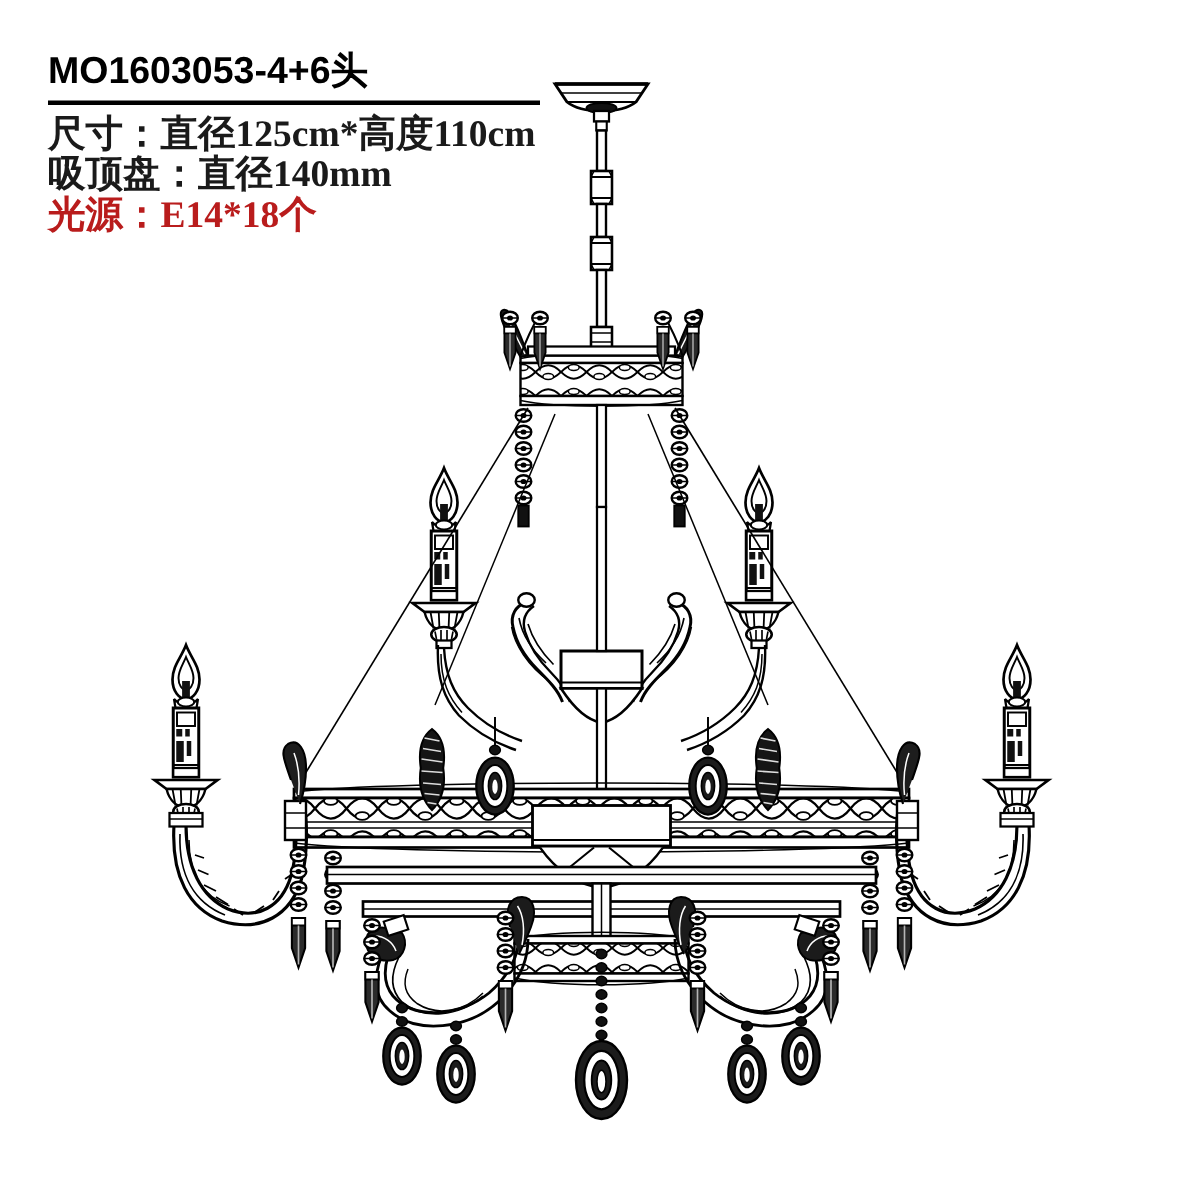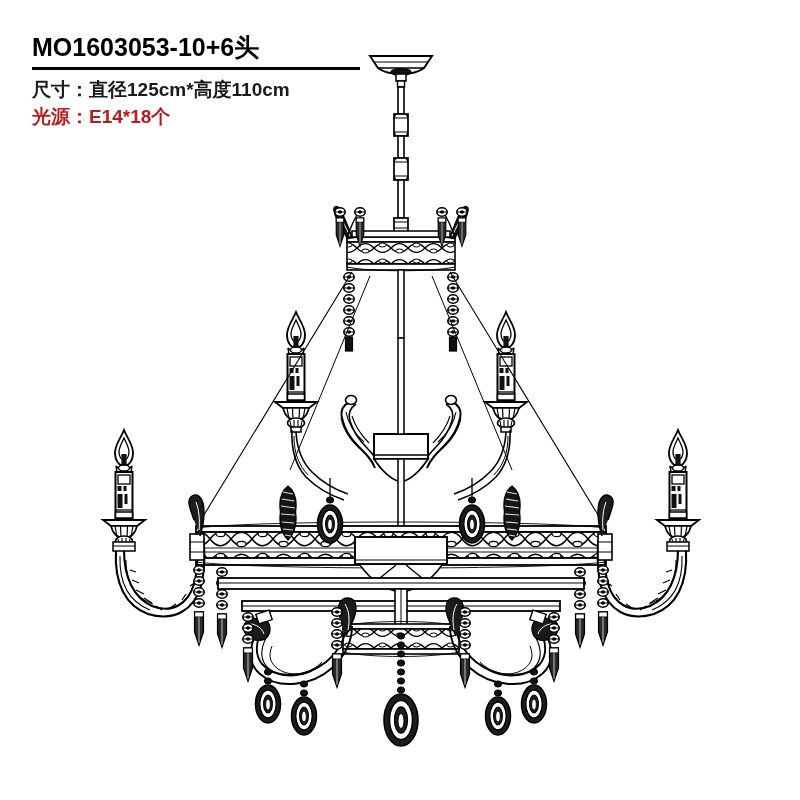--- a/index.html
+++ b/index.html
@@ -6,21 +6,21 @@
   html,body{margin:0;padding:0;background:#ffffff;}
   body{width:800px;height:800px;position:relative;overflow:hidden;
        font-family:"Liberation Sans","DejaVu Sans",sans-serif;}
   #root{position:absolute;left:0;top:0;width:800px;height:800px;background:#fff;}
 
   
   .spec-block{position:absolute;left:32px;top:30px;width:400px;}
   .spec-title{font-size:25px;font-weight:bold;color:#000;letter-spacing:0px;
               line-height:34px;white-space:nowrap;}
   .spec-rule{height:3px;background:#000;width:328px;margin-top:3px;margin-bottom:6px;}
-  .spec-line{font-size:19px;font-weight:bold;color:#1a1a1a;line-height:27px;white-space:nowrap;}
+  .spec-line{font-size:25px;font-weight:bold;color:#1a1a1a;line-height:27px;white-space:nowrap;font-family:Liberation Serif, serif;}
   .spec-line.thin{font-weight:bold;color:#b91c1c;}
 
   
   #draw{position:absolute;left:0;top:0;width:800px;height:800px;}
 </style>
 </head>
 <body>
 
 <div id="root">
 
@@ -600,19 +600,20 @@
             <use href="#bead-s"></use>
           </g>
         <g transform="translate(401,720)">
             <use href="#teardrop"></use>
           </g>
       </g>
     </g>
   </svg>
 
   <div class="spec-block">
-    <div class="spec-title">MO1603053-10+6头</div>
+    <div class="spec-title">MO1603053-4+6头</div>
     <div class="spec-rule"></div>
     <div class="spec-line">尺寸：直径125cm*高度110cm</div>
+    <div class="spec-line">吸顶盘：直径140mm</div>
     <div class="spec-line thin">光源：E14*18个</div>
   </div>
 
 </div>
 
 </body></html>

